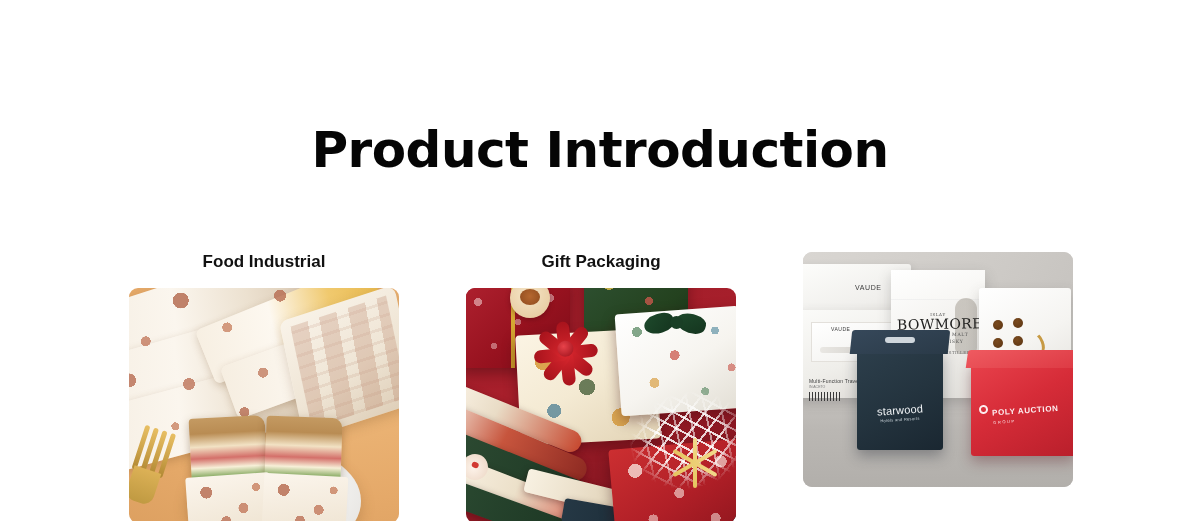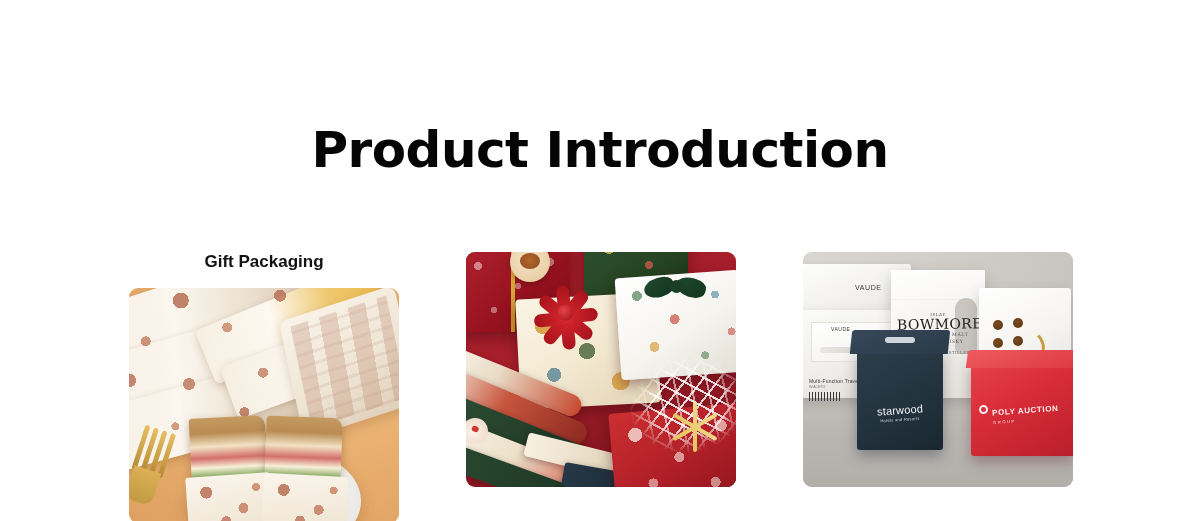--- a/index.html
+++ b/index.html
@@ -511,21 +511,21 @@
 </head>
 <body>
 
 <div class="page">
 
   <h1 class="page-title">Product Introduction</h1>
 
   <div class="cards">
 
     <div class="card">
-      <div class="card-heading">Gift Packaging</div>
+      <div class="card-heading">Food Industrial</div>
       <div class="card-photo food">
         <div class="roll r1"></div>
         <div class="roll r2"></div>
         <div class="roll r3"></div>
         <div class="roll r4"></div>
         <div class="roll r5"></div>
         <div class="bears"></div>
         <div class="bag"></div>
         <div class="plate"></div>
         <div class="sando">
@@ -538,20 +538,21 @@
           <span class="tine"></span>
             <span class="tine"></span>
           <span class="tine"></span>
             <span class="tine"></span>
           <span class="neck"></span>
         </div>
       </div>
     </div>
 
     <div class="card">
+      <div class="card-heading">Gift Packaging</div>
       <div class="card-photo gift">
         <div class="teal"></div>
 
         <div class="gbox b1">
           <div class="ribbon"></div>
         </div>
         <div class="tag"></div>
 
         <div class="gbox b2"></div>
 

